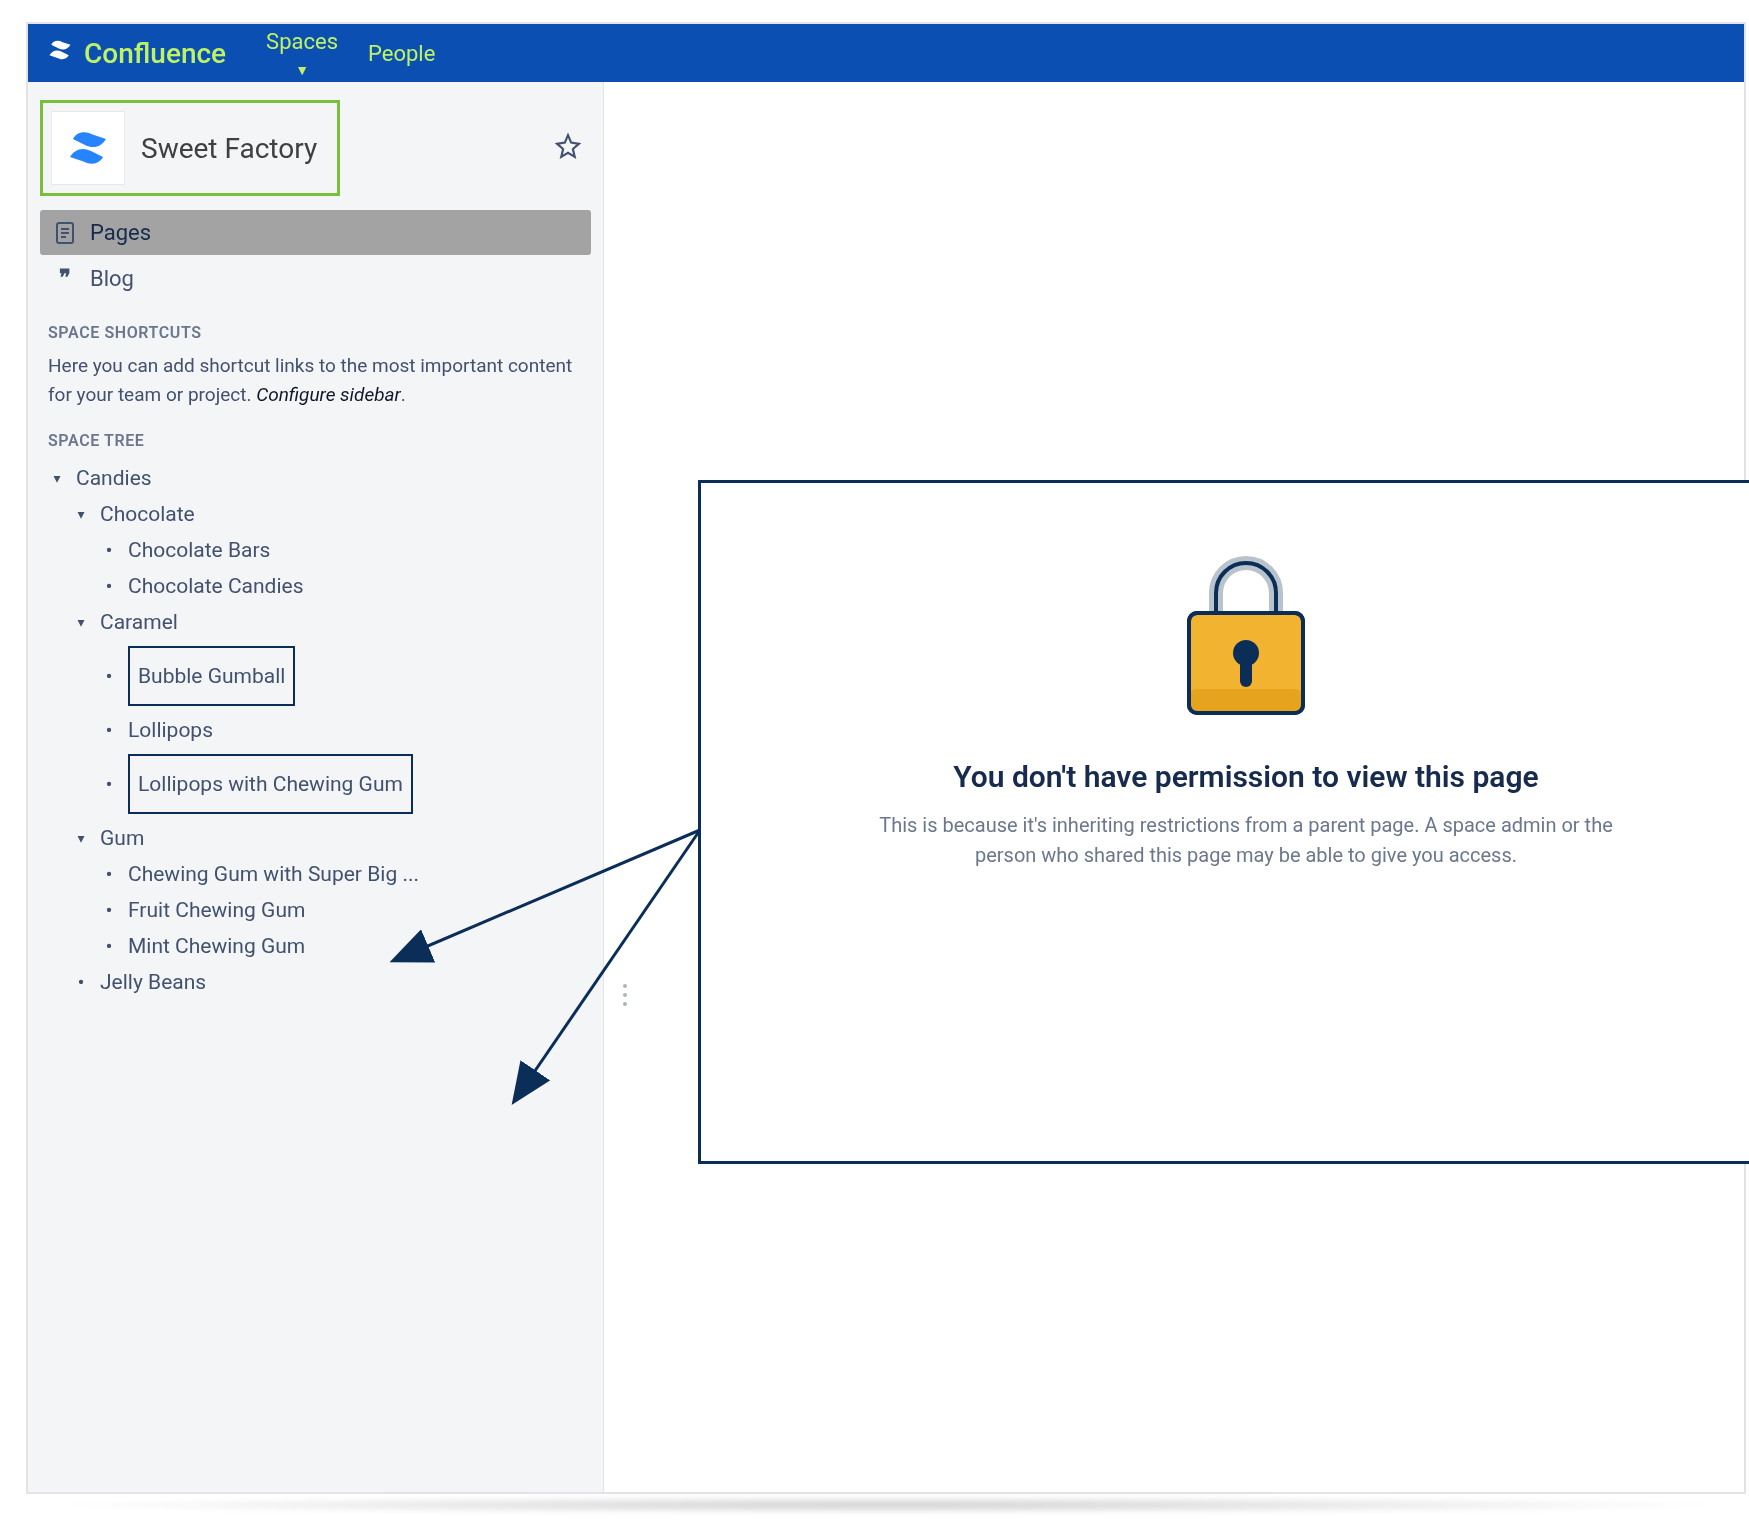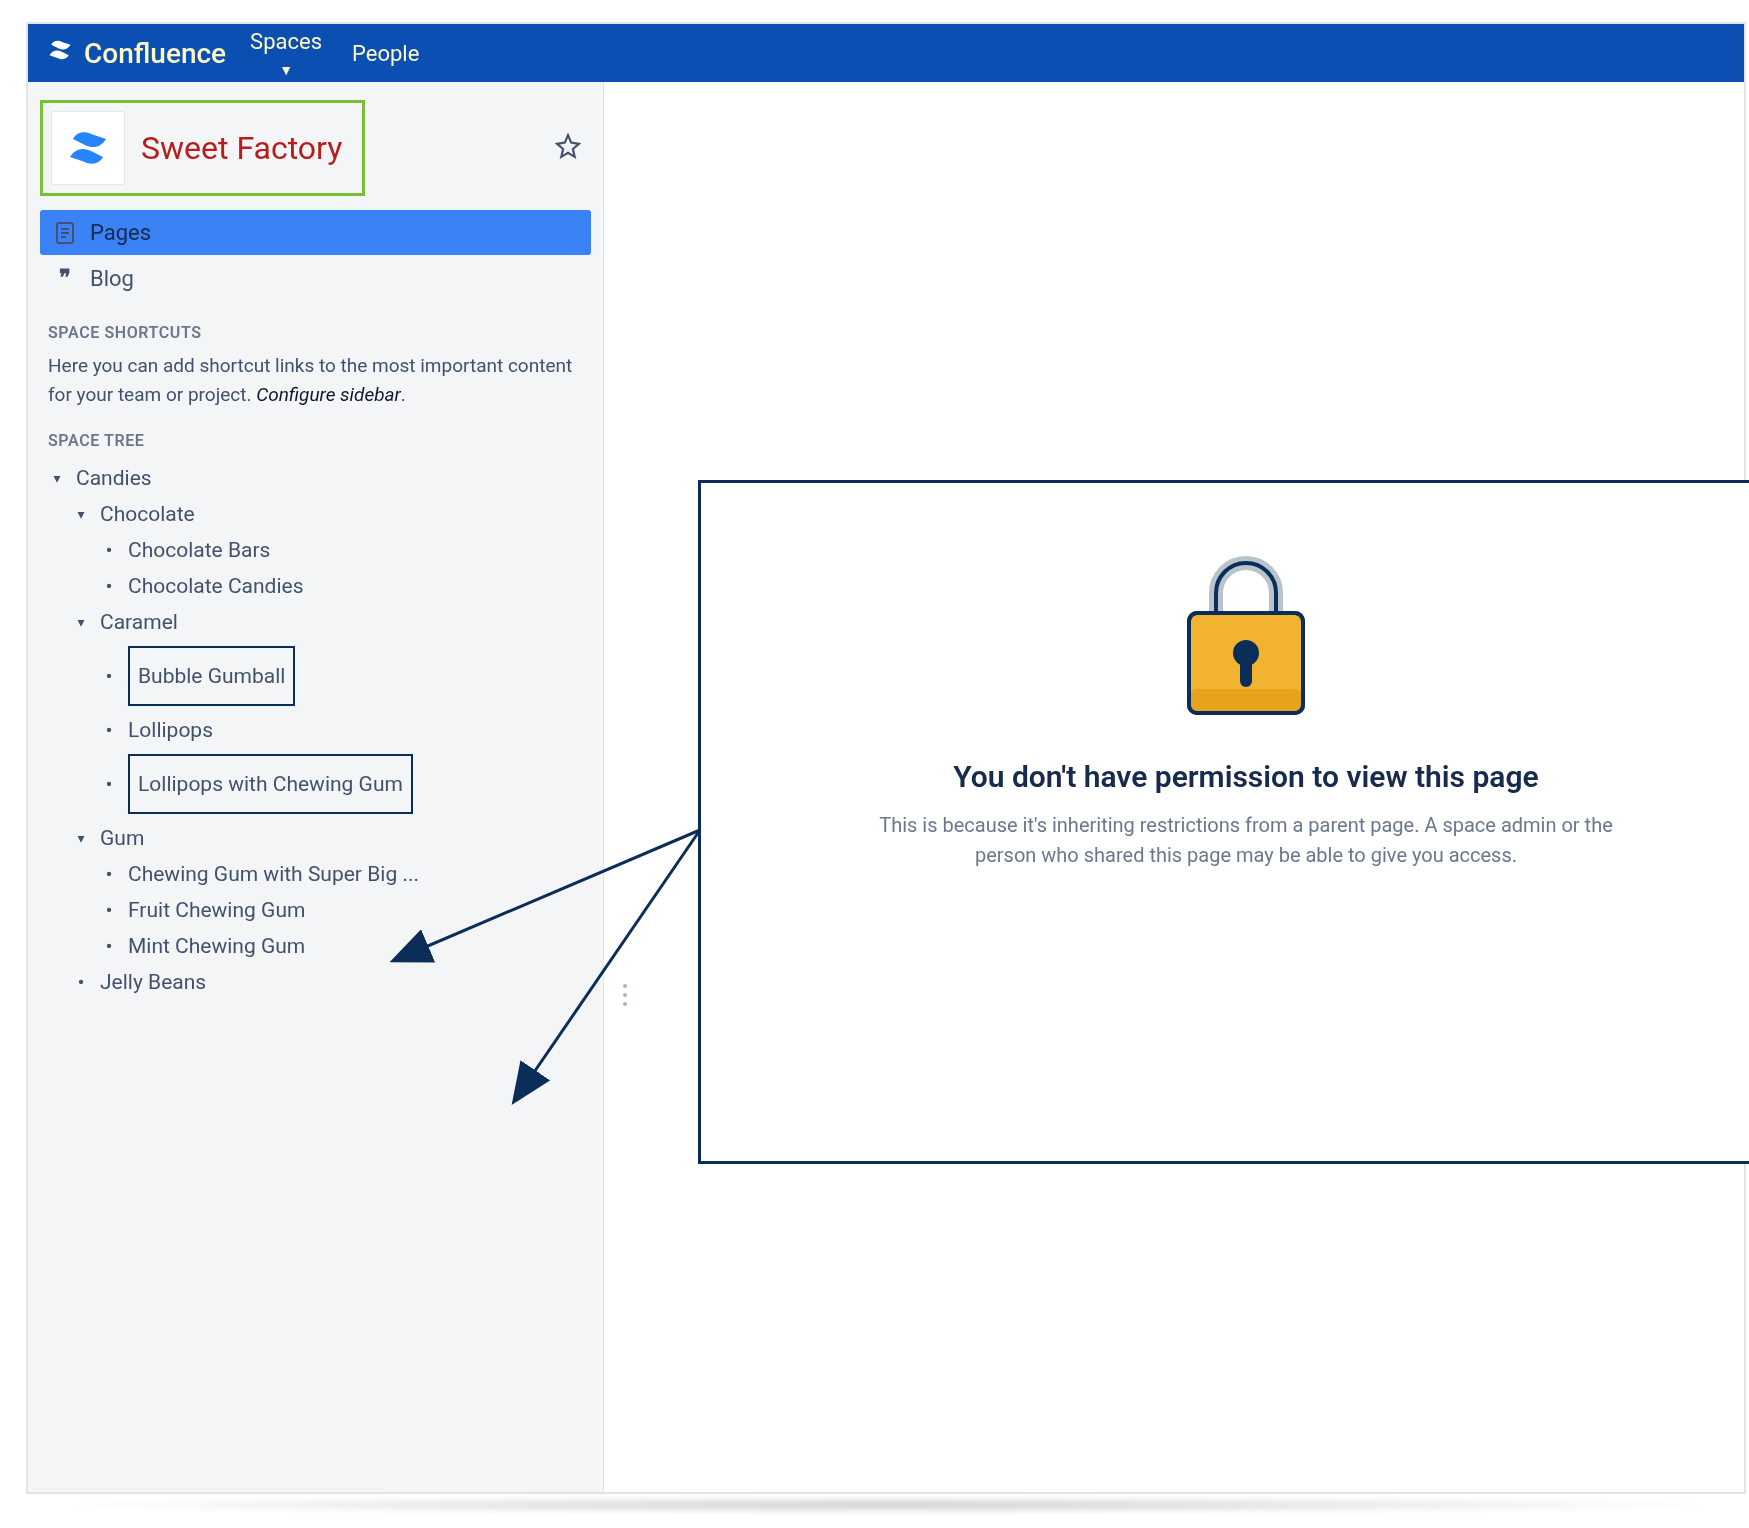--- a/index.html
+++ b/index.html
@@ -31,22 +31,22 @@
     overflow: hidden;
   }
 
   
   .topbar {
     height: 58px;
     background: #0b4fb3;
     display: flex;
     align-items: center;
     padding: 0 18px;
-    gap: 12px;
-    color: #fef9c3;
+    gap: 28px;
+    color: #bef264;
   }
   .brand {
     display: flex;
     align-items: center;
     gap: 10px;
     font-size: 28px;
     font-weight: 500;
   }
   .brand svg { width: 28px; height: 28px; }
   .topnav {
@@ -89,34 +89,34 @@
     padding: 8px 20px 8px 8px;
     background: #f4f5f7;
   }
   .space-avatar {
     width: 74px; height: 74px;
     background: #ffffff;
     display: flex; align-items: center; justify-content: center;
     border: 1px solid #e6e8eb;
   }
   .space-avatar svg { width: 48px; height: 48px; }
-  .space-name { font-size: 32px; color: #b91c1c; }
+  .space-name { font-size: 28px; color: #404040; }
   .star-btn { margin-left: auto; margin-right: 10px; cursor: pointer; }
   .star-btn svg { width: 26px; height: 26px; stroke: #42526e; fill: none; stroke-width: 2; }
 
   
   .nav-item {
     display: flex; align-items: center; gap: 14px;
     padding: 10px 14px;
     font-size: 22px;
     color: #42526e;
     border-radius: 3px;
     cursor: pointer;
   }
-  .nav-item.active { background: #3b82f6; color: #172b4d; }
+  .nav-item.active { background: #a3a3a3; color: #172b4d; }
   .nav-item .ico { width: 22px; display:flex; justify-content:center; font-family: Georgia, serif; font-weight:bold; }
 
   .section-label {
     font-size: 16px;
     letter-spacing: 0.6px;
     color: #6b778c;
     font-weight: 600;
     margin: 22px 8px 10px 8px;
   }
   .section-text {

